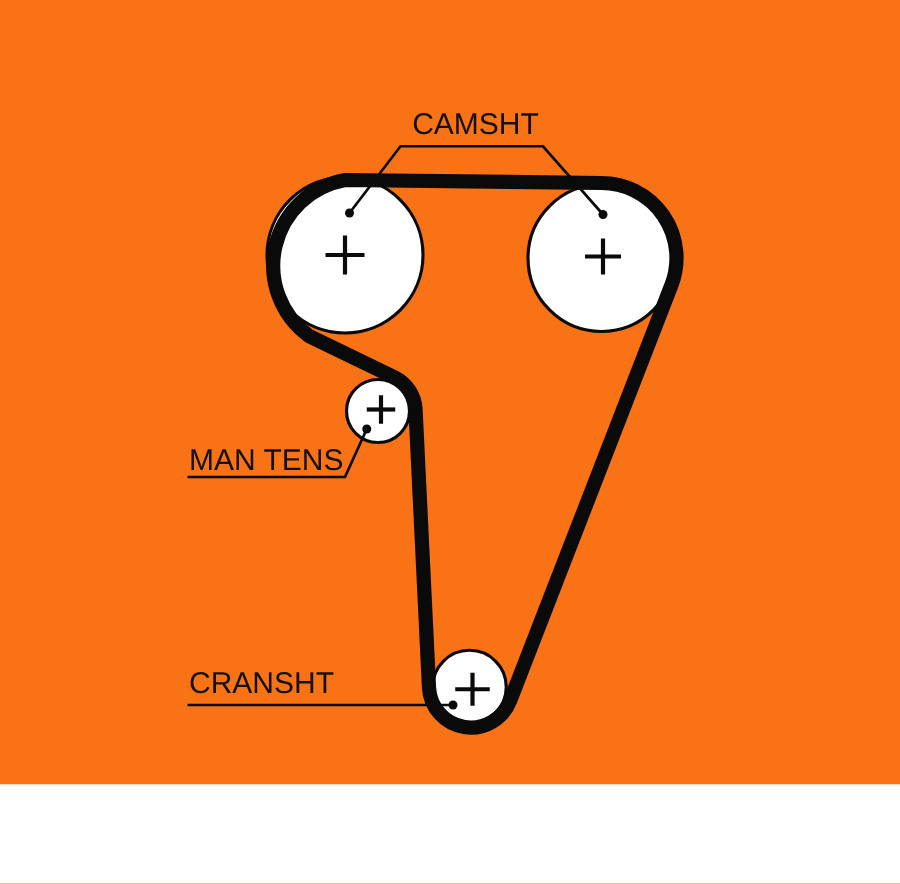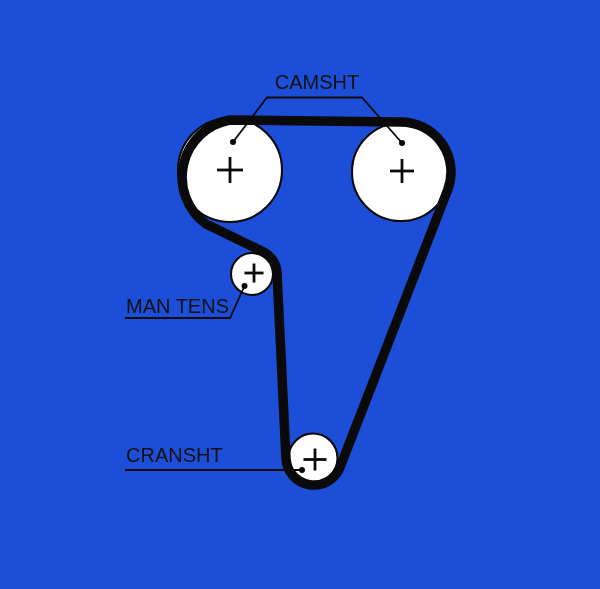--- a/index.html
+++ b/index.html
@@ -3,22 +3,22 @@
 <meta charset="utf-8">
 <style>
   html, body {
     margin: 0;
     padding: 0;
     background: #ffffff;
   }
   .stage {
     position: relative;
     width: 600px;
-    height: 589px;
-    background: #1d4ed8;
+    height: 523px;
+    background: #f97316;
     overflow: hidden;
   }
   svg { display: block; }
   .belt {
     fill: none;
     stroke: #0a0a0a;
     stroke-width: 9.5;
     stroke-linejoin: round;
     stroke-linecap: round;
   }

